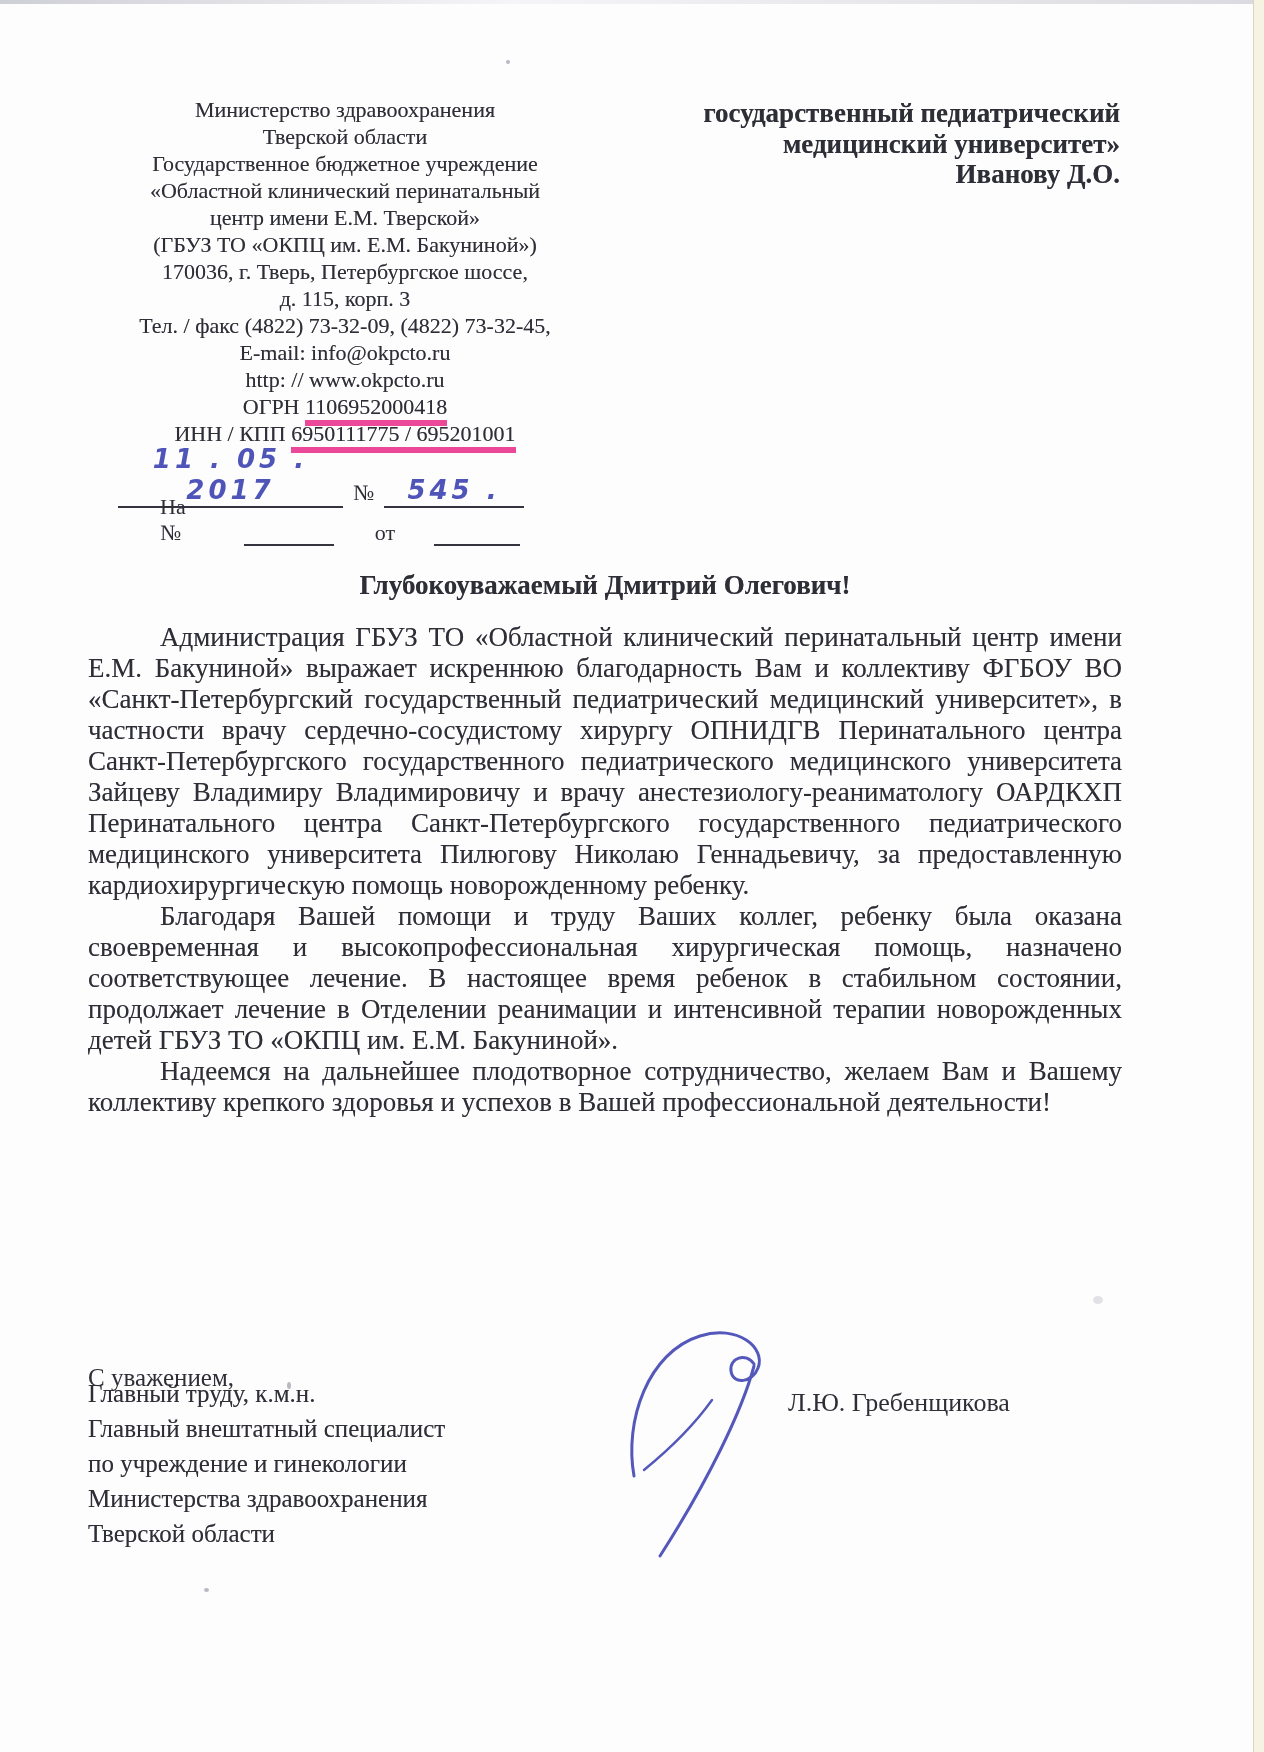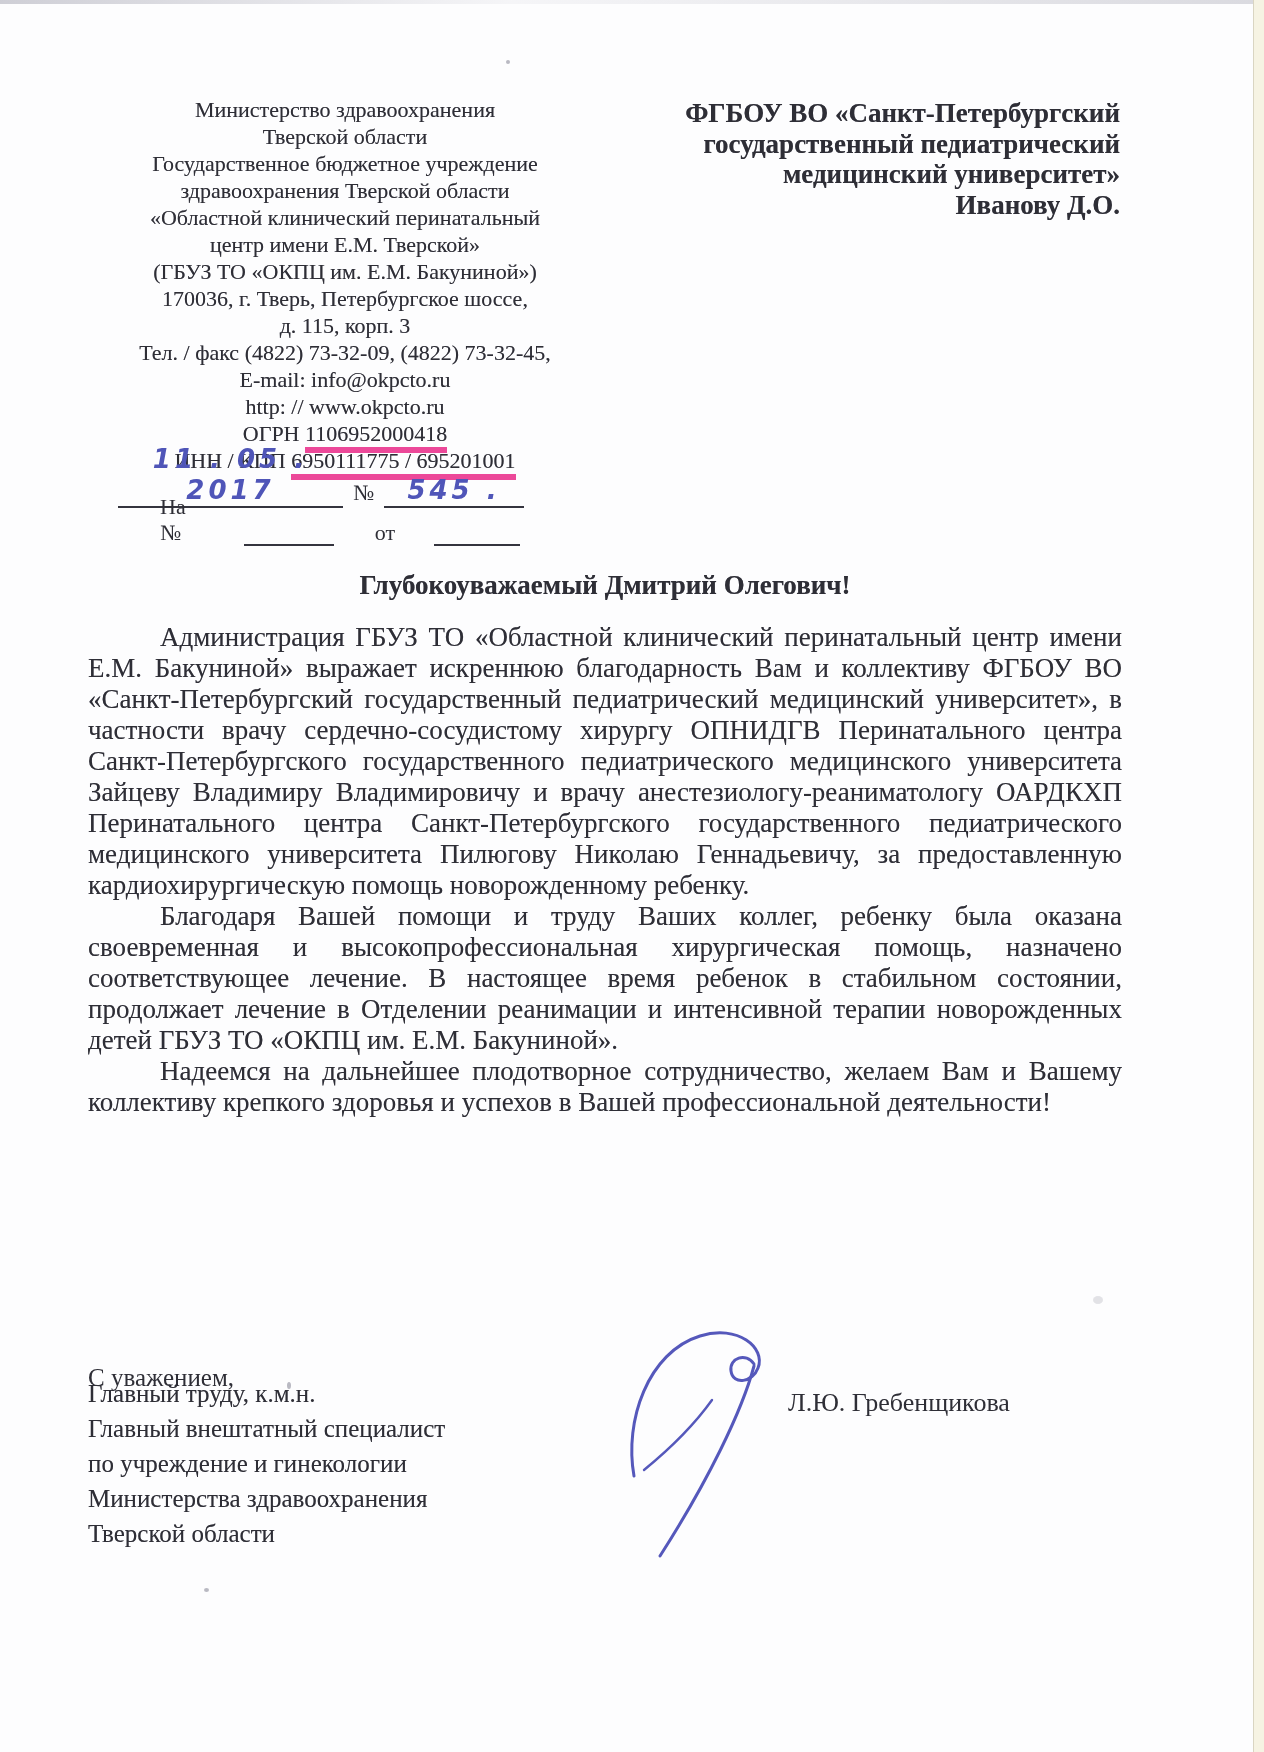--- a/index.html
+++ b/index.html
@@ -89,21 +89,20 @@
   <div class="scan-edge-strip"></div>
   <div class="speck" style="left:506px; top:60px; width:4px; height:4px;"></div>
   <div class="speck" style="left:287px; top:1382px; width:4px; height:7px;"></div>
   <div class="speck" style="left:204px; top:1588px; width:5px; height:4px;"></div>
   <div class="speck" style="left:1093px; top:1296px; width:10px; height:8px; opacity:.4;"></div>
 
   <div class="sender">
     <div>Министерство здравоохранения</div>
     <div>Тверской области</div>
     <div>Государственное бюджетное учреждение</div>
-    <div>здравоохранения Тверской области</div>
     <div>«Областной клинический перинатальный</div>
     <div>центр имени Е.М. Тверской»</div>
     <div>(ГБУЗ ТО «ОКПЦ им. Е.М. Бакуниной»)</div>
     <div>170036, г. Тверь, Петербургское шоссе,</div>
     <div>д. 115, корп. 3</div>
     <div>Тел. / факс (4822) 73-32-09, (4822) 73-32-45,</div>
     <div>E-mail: info@okpcto.ru</div>
     <div>http: // www.okpcto.ru</div>
     <div>
       <span>ОГРН </span>
@@ -126,21 +125,20 @@
   </div>
 
   <div class="ref-row">
     <div>На №</div>
     <div class="blank-line" style="width:105px; margin:0 12px 0 10px;"></div>
     <div>от</div>
     <div class="blank-line" style="width:100px; margin-left:10px;"></div>
   </div>
 
   <div class="recipient">
-    <div>ФГБОУ ВО «Санкт-Петербургский</div>
     <div>государственный педиатрический</div>
     <div>медицинский университет»</div>
     <div>Иванову Д.О.</div>
   </div>
 
   <div class="salutation">Глубокоуважаемый Дмитрий Олегович!</div>
 
   <div class="body-text">
     <p>Администрация ГБУЗ ТО «Областной клинический перинатальный центр имени Е.М. Бакуниной» выражает искреннюю благодарность Вам и коллективу ФГБОУ ВО «Санкт-Петербургский государственный педиатрический медицинский университет», в частности врачу сердечно-сосудистому хирургу ОПНИДГВ Перинатального центра Санкт-Петербургского государственного педиатрического медицинского университета Зайцеву Владимиру Владимировичу и врачу анестезиологу-реаниматологу ОАРДКХП Перинатального центра Санкт-Петербургского государственного педиатрического медицинского университета Пилюгову Николаю Геннадьевичу, за предоставленную кардиохирургическую помощь новорожденному ребенку.</p>
     <p>Благодаря Вашей помощи и труду Ваших коллег, ребенку была оказана своевременная и высокопрофессиональная хирургическая помощь, назначено соответствующее лечение. В настоящее время ребенок в стабильном состоянии, продолжает лечение в Отделении реанимации и интенсивной терапии новорожденных детей ГБУЗ ТО «ОКПЦ им. Е.М. Бакуниной».</p>

